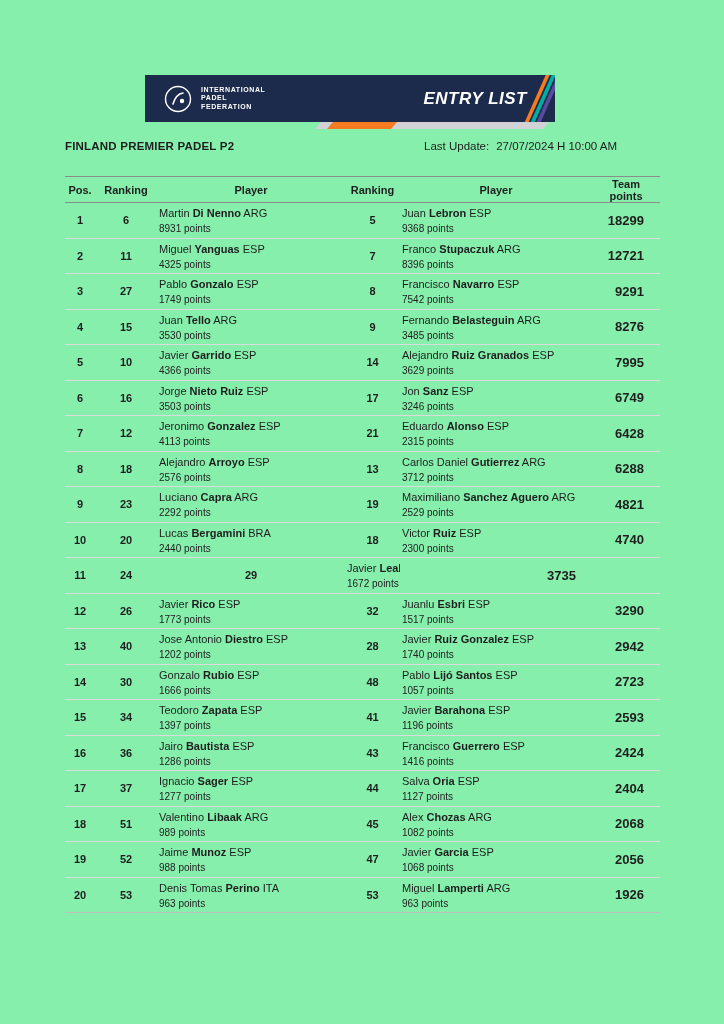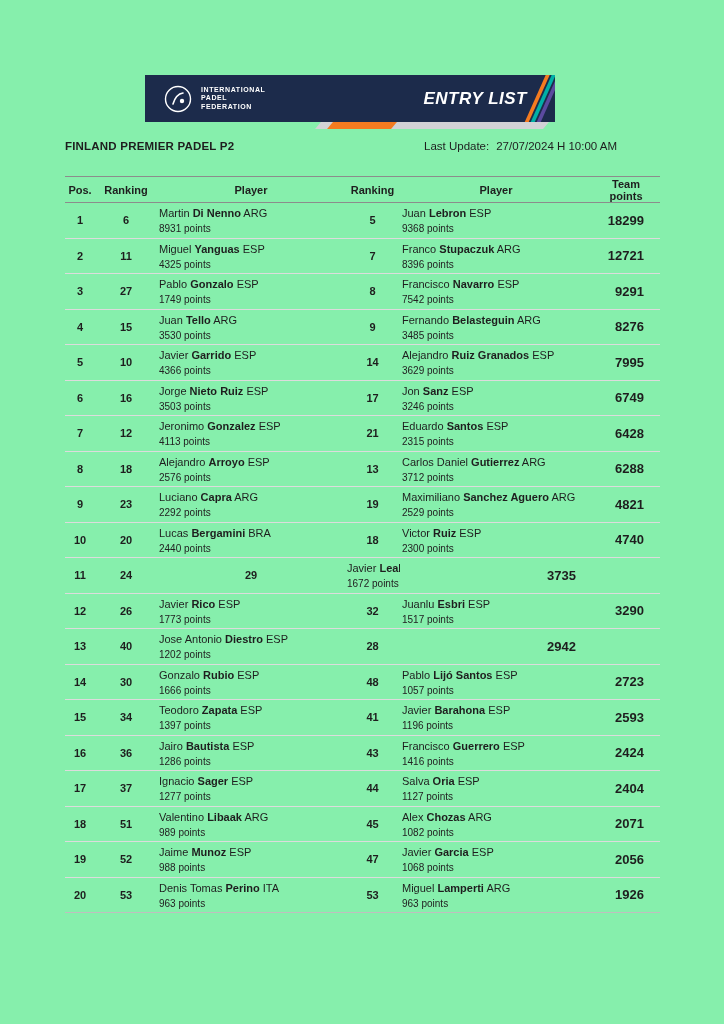--- a/index.html
+++ b/index.html
@@ -212,21 +212,21 @@
 
   <div class="grid-row trow">
     <div class="numcell">7</div>
     <div class="numcell">12</div>
     <div class="playercell">
       <div class="pname"><span>Jeronimo</span> <span class="b">Gonzalez</span> <span>ESP</span></div>
       <div class="ppoints">4113 points</div>
     </div>
     <div class="numcell">21</div>
     <div class="playercell">
-      <div class="pname"><span>Eduardo</span> <span class="b">Santos</span> <span>ESP</span></div>
+      <div class="pname"><span>Eduardo</span> <span class="b">Alonso</span> <span>ESP</span></div>
       <div class="ppoints">2315 points</div>
     </div>
     <div class="teamcell">6428</div>
   </div>
 
   <div class="grid-row trow">
     <div class="numcell">8</div>
     <div class="numcell">18</div>
     <div class="playercell">
       <div class="pname"><span>Alejandro</span> <span class="b">Arroyo</span> <span>ESP</span></div>
@@ -297,20 +297,24 @@
   </div>
 
   <div class="grid-row trow">
     <div class="numcell">13</div>
     <div class="numcell">40</div>
     <div class="playercell">
       <div class="pname"><span>Jose Antonio</span> <span class="b">Diestro</span> <span>ESP</span></div>
       <div class="ppoints">1202 points</div>
     </div>
     <div class="numcell">28</div>
+    <div class="playercell">
+      <div class="pname"><span>Javier</span> <span class="b">Ruiz Gonzalez</span> <span>ESP</span></div>
+      <div class="ppoints">1740 points</div>
+    </div>
     <div class="teamcell">2942</div>
   </div>
 
   <div class="grid-row trow">
     <div class="numcell">14</div>
     <div class="numcell">30</div>
     <div class="playercell">
       <div class="pname"><span>Gonzalo</span> <span class="b">Rubio</span> <span>ESP</span></div>
       <div class="ppoints">1666 points</div>
     </div>
@@ -372,21 +376,21 @@
     <div class="numcell">51</div>
     <div class="playercell">
       <div class="pname"><span>Valentino</span> <span class="b">Libaak</span> <span>ARG</span></div>
       <div class="ppoints">989 points</div>
     </div>
     <div class="numcell">45</div>
     <div class="playercell">
       <div class="pname"><span>Alex</span> <span class="b">Chozas</span> <span>ARG</span></div>
       <div class="ppoints">1082 points</div>
     </div>
-    <div class="teamcell">2071</div>
+    <div class="teamcell">2068</div>
   </div>
 
   <div class="grid-row trow">
     <div class="numcell">19</div>
     <div class="numcell">52</div>
     <div class="playercell">
       <div class="pname"><span>Jaime</span> <span class="b">Munoz</span> <span>ESP</span></div>
       <div class="ppoints">988 points</div>
     </div>
     <div class="numcell">47</div>

